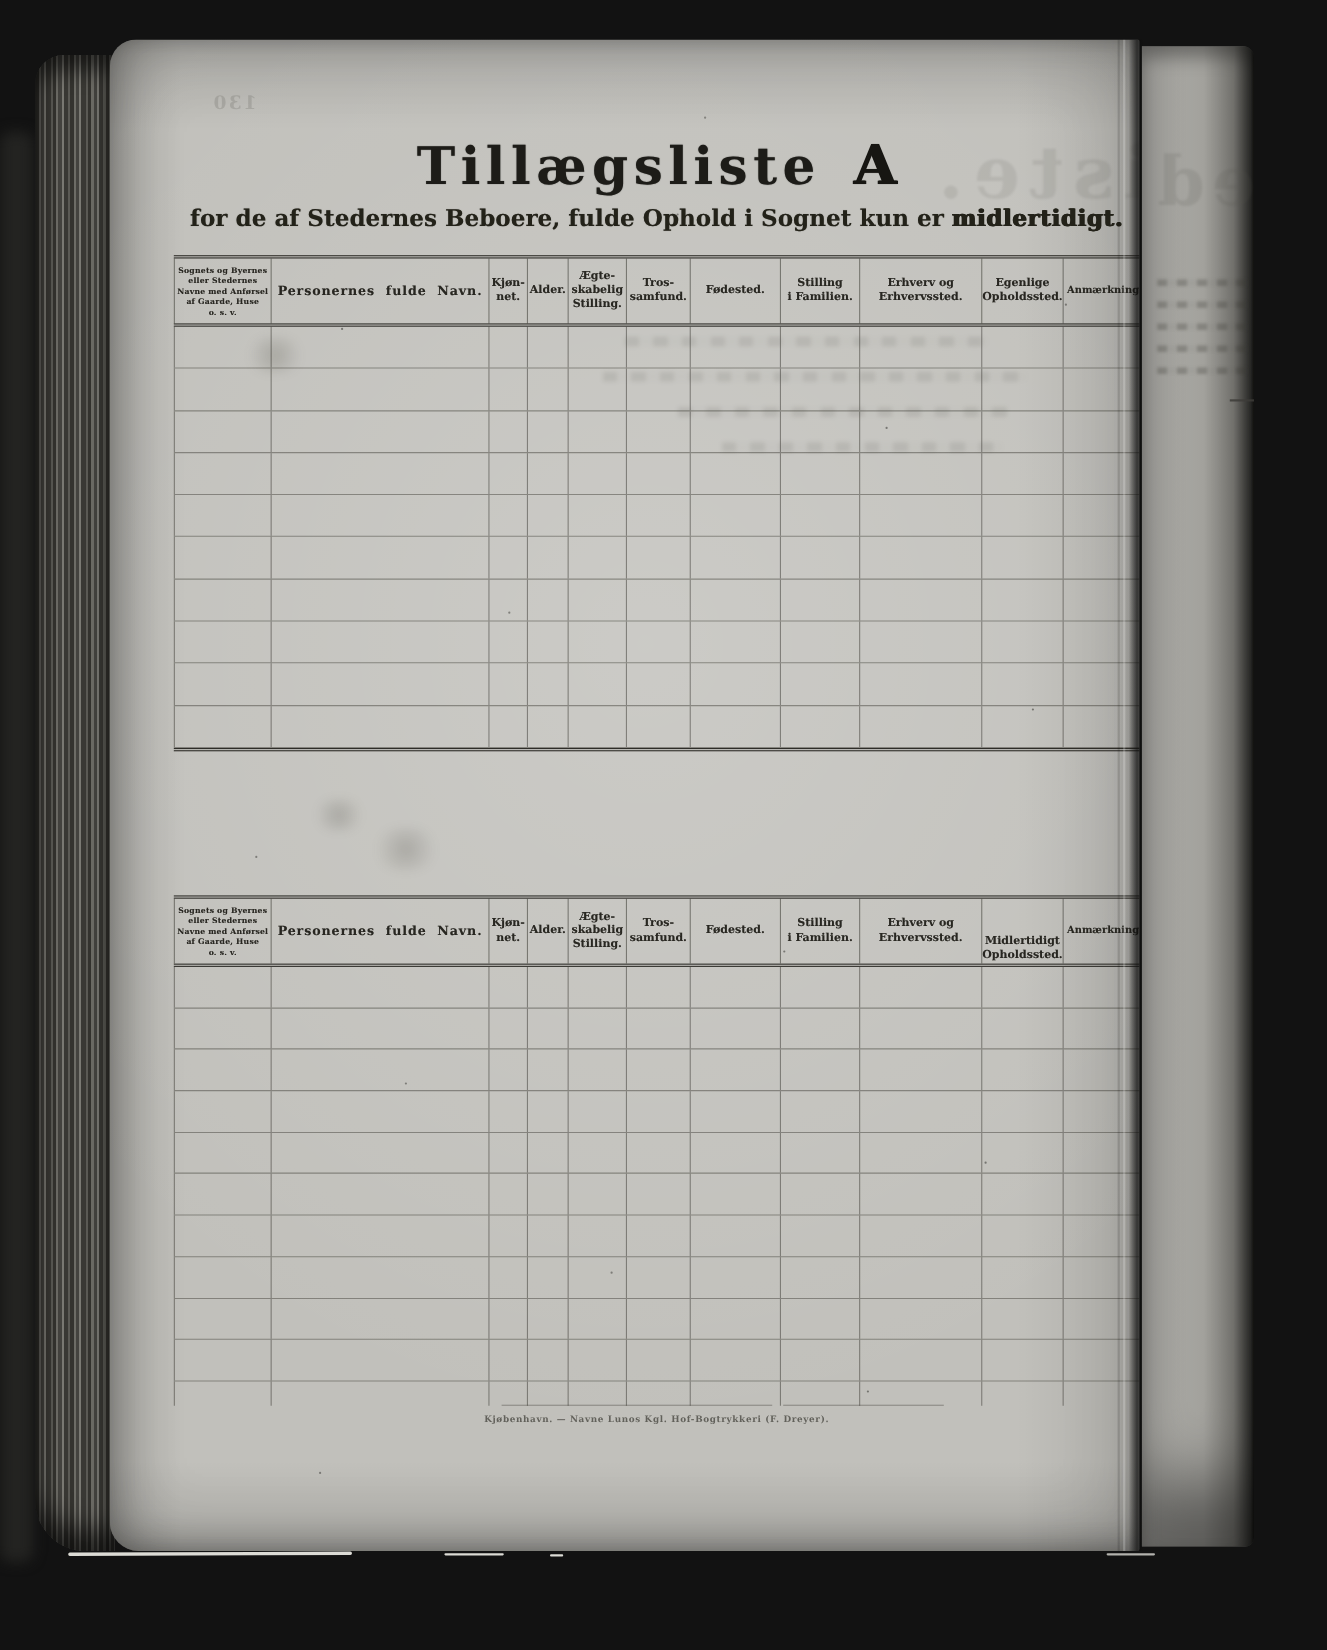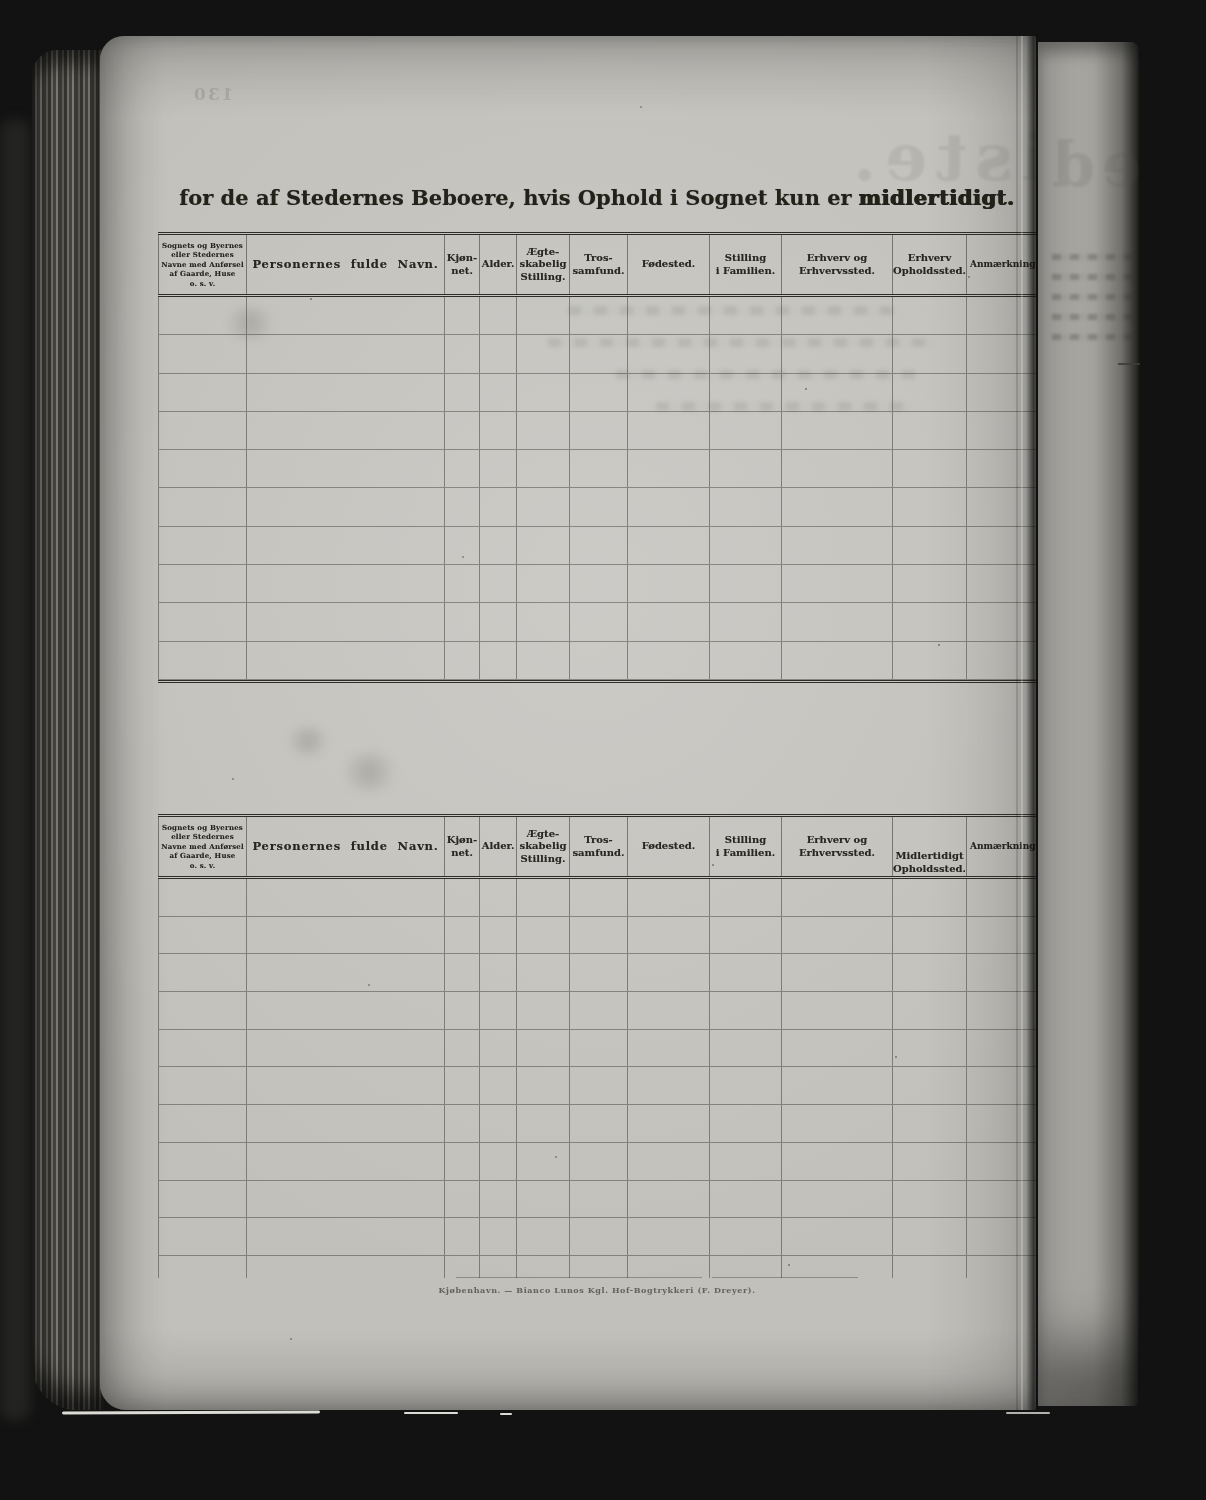--- a/index.html
+++ b/index.html
@@ -129,22 +129,25 @@
 
 <div class="backdrop-strip"></div>
 <div class="page-edges"></div>
 
 <div class="main-page">
   <div class="specks"></div>
 
   <span class="bleed bleed-pagenum">130</span>
   <span class="bleed bleed-title">iste.</span>
 
+  <div class="title-row title-a">
+    <span class="title-main">Tillægsliste</span><span class="title-letter">A</span>
+  </div>
   <div class="subtitle subtitle-a">
-    <span>for de af Stedernes Beboere, hvis Ophold i Sognet kun er </span><span class="emph">midlertidigt.</span><span></span>
+    <span>for de af Stedernes Beboere, fulde Ophold i Sognet kun er </span><span class="emph">midlertidigt.</span><span></span>
   </div>
 
   <div class="grid-table table-a" id="table-a">
       <div class="thead">
         <div class="th th-0" style="width: 89px;">
           <span style="display: block;">Sognets og Byernes</span>
           <span style="display: block;">eller Stedernes</span>
           <span style="display: block;">Navne med Anførsel</span>
           <span style="display: block;">af Gaarde, Huse</span>
           <span style="display: block;">o. s. v.</span>
@@ -173,21 +176,21 @@
         </div>
         <div class="th th-7" style="width: 72px;">
           <span style="display: block;">Stilling</span>
           <span style="display: block;">i Familien.</span>
         </div>
         <div class="th th-8" style="width: 111px;">
           <span style="display: block;">Erhverv og</span>
           <span style="display: block;">Erhvervssted.</span>
         </div>
         <div class="th th-9" style="width: 74px;">
-          <span style="display: block;">Erhverv</span>
+          <span style="display: block;">Egenlige</span>
           <span style="display: block;">Opholdssted.</span>
         </div>
         <div class="th th-10" style="width: 85px;">
           <span style="display: block;">Anmærkning.</span>
         </div>
       </div>
       <div class="trow">
         <div class="td" style="width: 89px;"></div>
         <div class="td" style="width: 198px;"></div>
         <div class="td" style="width: 35px;"></div>
@@ -517,21 +520,21 @@
         <div class="td" style="width: 82px;"></div>
         <div class="td" style="width: 72px;"></div>
         <div class="td" style="width: 111px;"></div>
         <div class="td" style="width: 74px;"></div>
         <div class="td" style="width: 85px;"></div>
       </div>
     </div>
 
   <div class="imprint-line seg1"></div>
   <div class="imprint-line seg2"></div>
-  <div class="imprint">Kjøbenhavn. — Bianco Lunos Kgl. Hof-Bogtrykkeri (F. Dreyer).</div>
+  <div class="imprint">Kjøbenhavn. — Navne Lunos Kgl. Hof-Bogtrykkeri (F. Dreyer).</div>
 
   <div class="crease-dark"></div>
   <div class="crease-light"></div>
 </div>
 
 <div class="gutter"></div>
 
 <div class="second-page">
   <span class="bleed bleed-title-2">ed</span>
   <div class="page2-text-smudge" style="top:212px;"></div>

